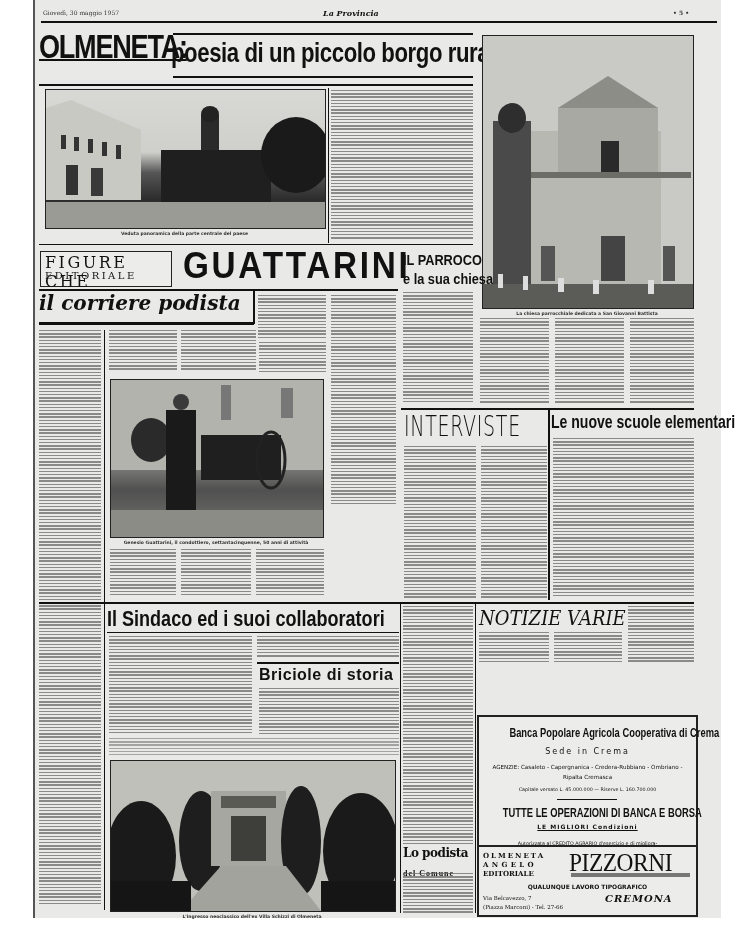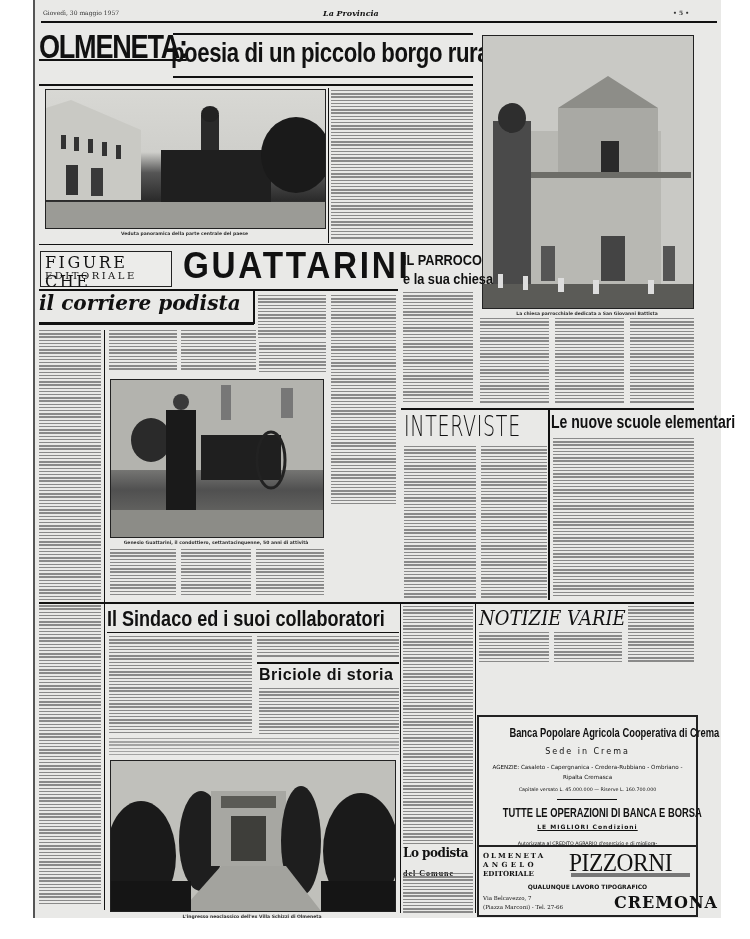--- a/index.html
+++ b/index.html
@@ -190,17 +190,17 @@
 
   <div class="box" style="left:444px;top:845px;width:217px;height:68px;border-width:2px;">
     <div class="abs" style="left:4px;top:4px;font-family:'DejaVu Serif',serif;font-size:7px;font-weight:bold;letter-spacing:2px;">OLMENETA</div>
     <div class="abs" style="left:4px;top:13px;font-family:'DejaVu Serif',serif;font-size:7px;font-weight:bold;letter-spacing:3.3px;">ANGELO</div>
     <div class="abs" style="left:4px;top:22px;font-family:'DejaVu Serif',serif;font-size:7px;font-weight:bold;">EDITORIALE</div>
     <div class="abs" style="left:90px;top:1px;font-family:'Liberation Serif',serif;font-size:26px;letter-spacing:-.5px;transform:scaleX(.9);transform-origin:left;white-space:nowrap;">PIZZORNI</div>
     <div class="abs" style="left:92px;top:26px;width:119px;height:4px;background:#777;"></div>
     <div class="abs" style="left:0;top:36px;width:100%;text-align:center;font-family:'DejaVu Sans',sans-serif;font-size:6px;font-weight:bold;">QUALUNQUE LAVORO TIPOGRAFICO</div>
     <div class="abs" style="left:4px;top:48px;font-family:'DejaVu Serif',serif;font-size:5.5px;">Via Belcavezzo, 7</div>
     <div class="abs" style="left:4px;top:57px;font-family:'DejaVu Serif',serif;font-size:5.5px;">(Piazza Marconi) - Tel. 27-66</div>
-    <div class="abs" style="left:135px;top:46px;font-family:'DejaVu Serif',serif;font-size:16px;font-weight:bold;letter-spacing:1px;">CREMONA</div>
+    <div class="abs" style="left:126px;top:46px;font-family:'DejaVu Serif',serif;font-size:10px;font-weight:bold;font-style:italic;letter-spacing:1px;">CREMONA</div>
   </div>
 
   <div class="rule" style="left:0;top:0;width:2px;height:918px;background:#555;"></div>
 </div>
 
 </body></html>

